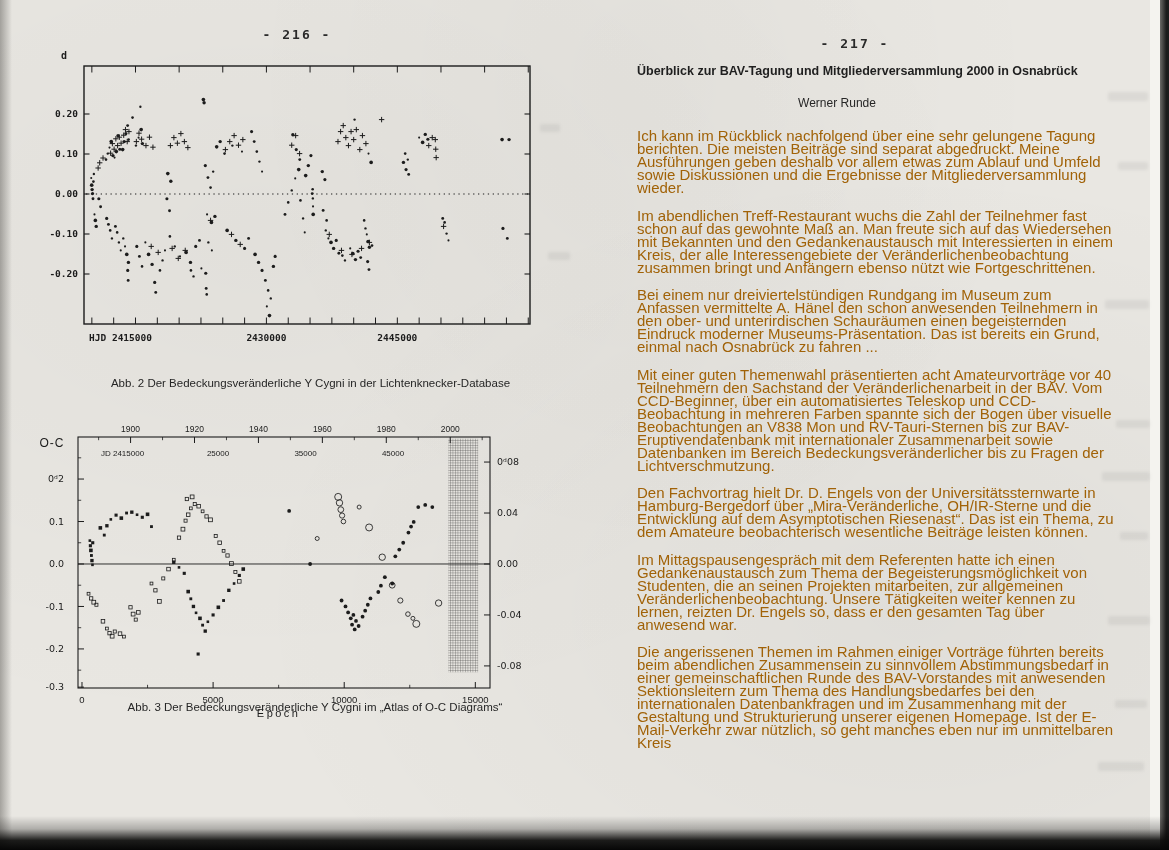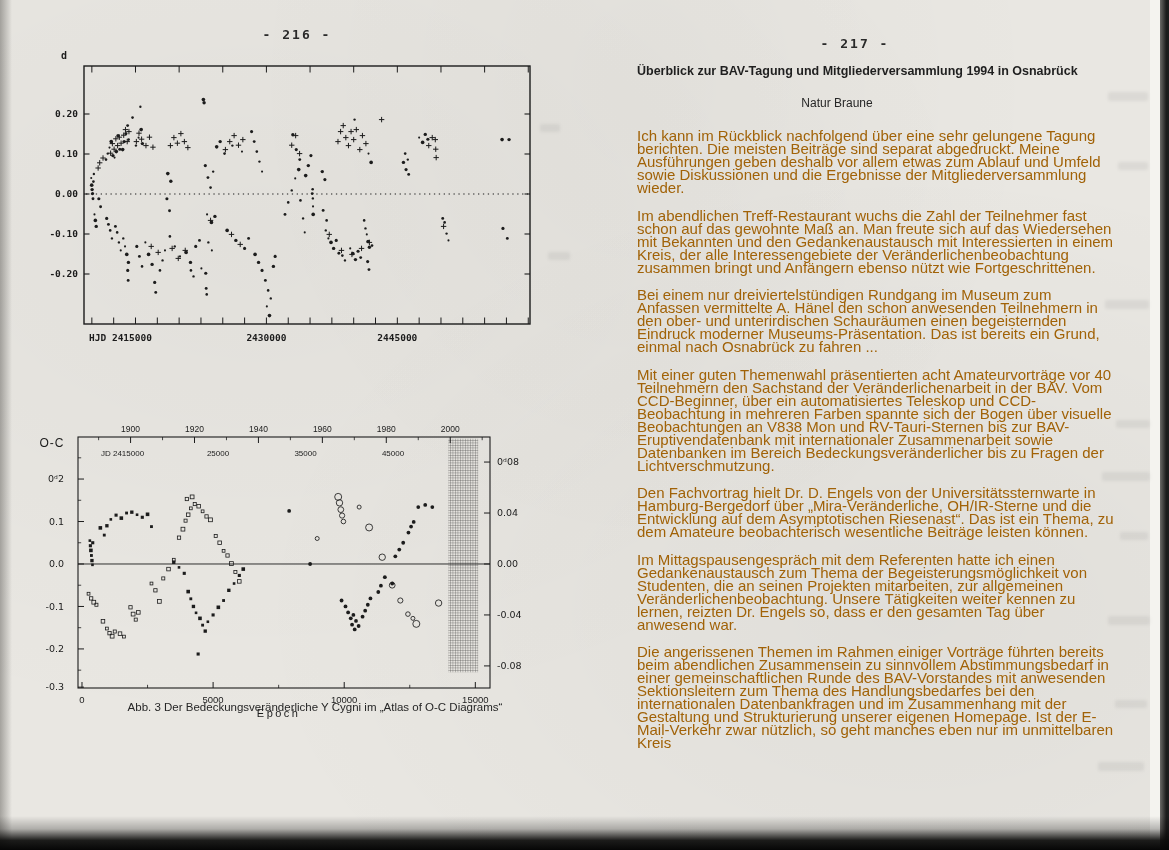--- a/index.html
+++ b/index.html
@@ -628,28 +628,29 @@
       <circle cx="392.1919551934827" cy="585.2216582064298" r="2.90" fill="none" stroke="#1c1c1c" stroke-width="0.85"></circle>
       <circle cx="400.3207739307536" cy="600.5109983079526" r="2.60" fill="none" stroke="#1c1c1c" stroke-width="0.85"></circle>
       <circle cx="407.92515274949085" cy="614.1015228426396" r="2.30" fill="none" stroke="#1c1c1c" stroke-width="0.85"></circle>
       <circle cx="412.90733197556006" cy="618.3485617597293" r="2.00" fill="none" stroke="#1c1c1c" stroke-width="0.85"></circle>
       <circle cx="416.31619144602854" cy="623.8697123519459" r="3.50" fill="none" stroke="#1c1c1c" stroke-width="0.85"></circle>
       <circle cx="438.60488798370676" cy="603.0592216582064" r="3.20" fill="none" stroke="#1c1c1c" stroke-width="0.85"></circle>
     </g>
 </svg>
 
 <div id="caption-fig2" class="caption">
+  <div>Abb. 2   Der Bedeckungsveränderliche Y Cygni in der Lichtenknecker-Database</div>
 </div>
 <div id="caption-fig3" class="caption">Abb. 3   Der Bedeckungsveränderliche Y Cygni im „Atlas of O-C Diagrams“</div>
 
 <div id="pageno-217" class="pageno">- 217 -</div>
 
 <div id="article">
-  <h1 id="article-title">Überblick zur BAV-Tagung und Mitgliederversammlung 1994 in Osnabrück</h1>
-  <div id="article-author">Natur Braune</div>
+  <h1 id="article-title">Überblick zur BAV-Tagung und Mitgliederversammlung 2000 in Osnabrück</h1>
+  <div id="article-author">Werner Runde</div>
   <p>Ich kann im Rückblick nachfolgend über eine sehr gelungene Tagung berichten. Die meisten Beiträge sind separat abgedruckt. Meine Ausführungen geben deshalb vor allem etwas zum Ablauf und Umfeld sowie Diskussionen und die Ergebnisse der Mitgliederversammlung wieder.</p>
   <p>Im abendlichen Treff-Restaurant wuchs die Zahl der Teilnehmer fast schon auf das gewohnte Maß an. Man freute sich auf das Wiedersehen mit Bekannten und den Gedankenaustausch mit Interessierten in einem Kreis, der alle Interessengebiete der Veränderlichenbeobachtung zusammen bringt und Anfängern ebenso nützt wie Fortgeschrittenen.</p>
   <p>Bei einem nur dreiviertelstündigen Rundgang im Museum zum Anfassen vermittelte A. Hänel den schon anwesenden Teilnehmern in den ober- und unterirdischen Schauräumen einen begeisternden Eindruck moderner Museums-Präsentation. Das ist bereits ein Grund, einmal nach Osnabrück zu fahren ...</p>
   <p>Mit einer guten Themenwahl präsentierten acht Amateurvorträge vor 40 Teilnehmern den Sachstand der Veränderlichenarbeit in der BAV. Vom CCD-Beginner, über ein automatisiertes Teleskop und CCD-Beobachtung in mehreren Farben spannte sich der Bogen über visuelle Beobachtungen an V838 Mon und RV-Tauri-Sternen bis zur BAV-Eruptivendatenbank mit internationaler Zusammenarbeit sowie Datenbanken im Bereich Bedeckungsveränderlicher bis zu Fragen der Lichtverschmutzung.</p>
   <p>Den Fachvortrag hielt Dr. D. Engels von der Universitätssternwarte in Hamburg-Bergedorf über „Mira-Veränderliche, OH/IR-Sterne und die Entwicklung auf dem Asymptotischen Riesenast“. Das ist ein Thema, zu dem Amateure beobachterisch wesentliche Beiträge leisten können.</p>
   <p>Im Mittagspausengespräch mit dem Referenten hatte ich einen Gedankenaustausch zum Thema der Begeisterungsmöglichkeit von Studenten, die an seinen Projekten mitarbeiten, zur allgemeinen Veränderlichenbeobachtung. Unsere Tätigkeiten weiter kennen zu lernen, reizten Dr. Engels so, dass er den gesamten Tag über anwesend war.</p>
   <p>Die angerissenen Themen im Rahmen einiger Vorträge führten bereits beim abendlichen Zusammensein zu sinnvollem Abstimmungsbedarf in einer gemeinschaftlichen Runde des BAV-Vorstandes mit anwesenden Sektionsleitern zum Thema des Handlungsbedarfes bei den internationalen Datenbankfragen und im Zusammenhang mit der Gestaltung und Strukturierung unserer eigenen Homepage. Ist der E-Mail-Verkehr zwar nützlich, so geht manches eben nur im unmittelbaren Kreis</p>
 </div>
 
 </body></html>

